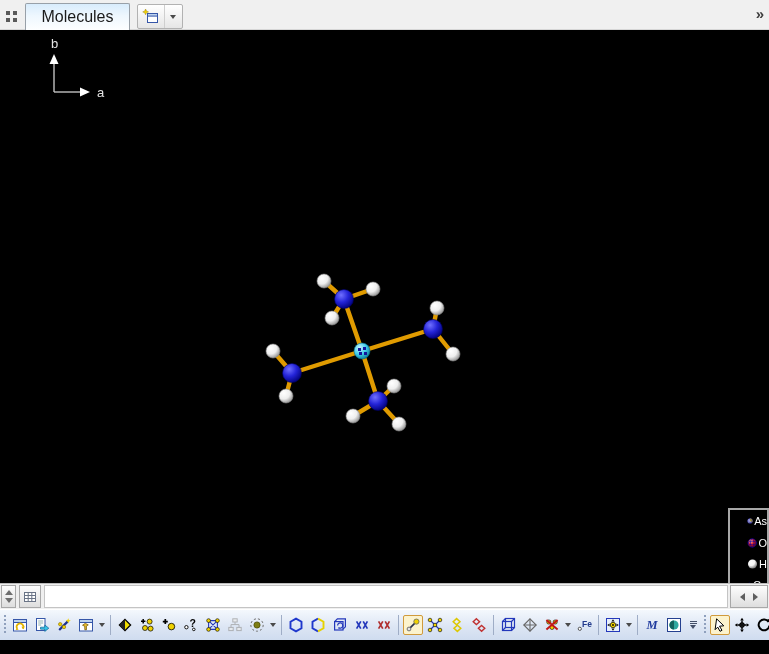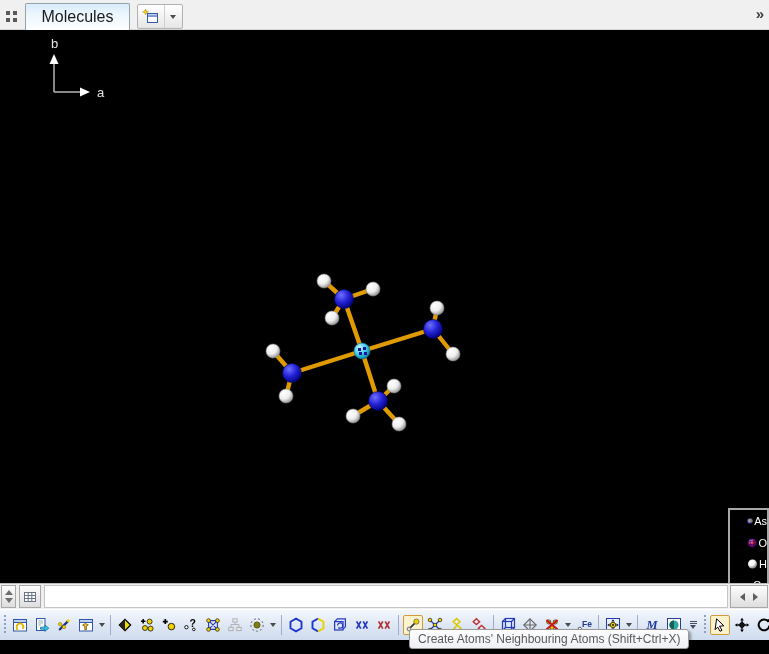--- a/index.html
+++ b/index.html
@@ -539,17 +539,14 @@
       </div>
       <div class="tb-btn">
         <svg width="16" height="16" viewBox="0 0 16 16">
           <path d="M12.6 5A5.4 5.4 0 1 0 13.4 8.6" fill="none" stroke="#000" stroke-width="2"></path>
           <path d="M14.2 1.6l-.7 4.2-3.1-2.7z" fill="#000"></path>
         </svg>
       </div>
     </div>
 
 
-  <div class="tooltip">
-    <span>Create Atoms' Neighbouring Atoms (Shift+Ctrl+X)</span>
-  </div>
 
 </div>
 
 </body></html>

